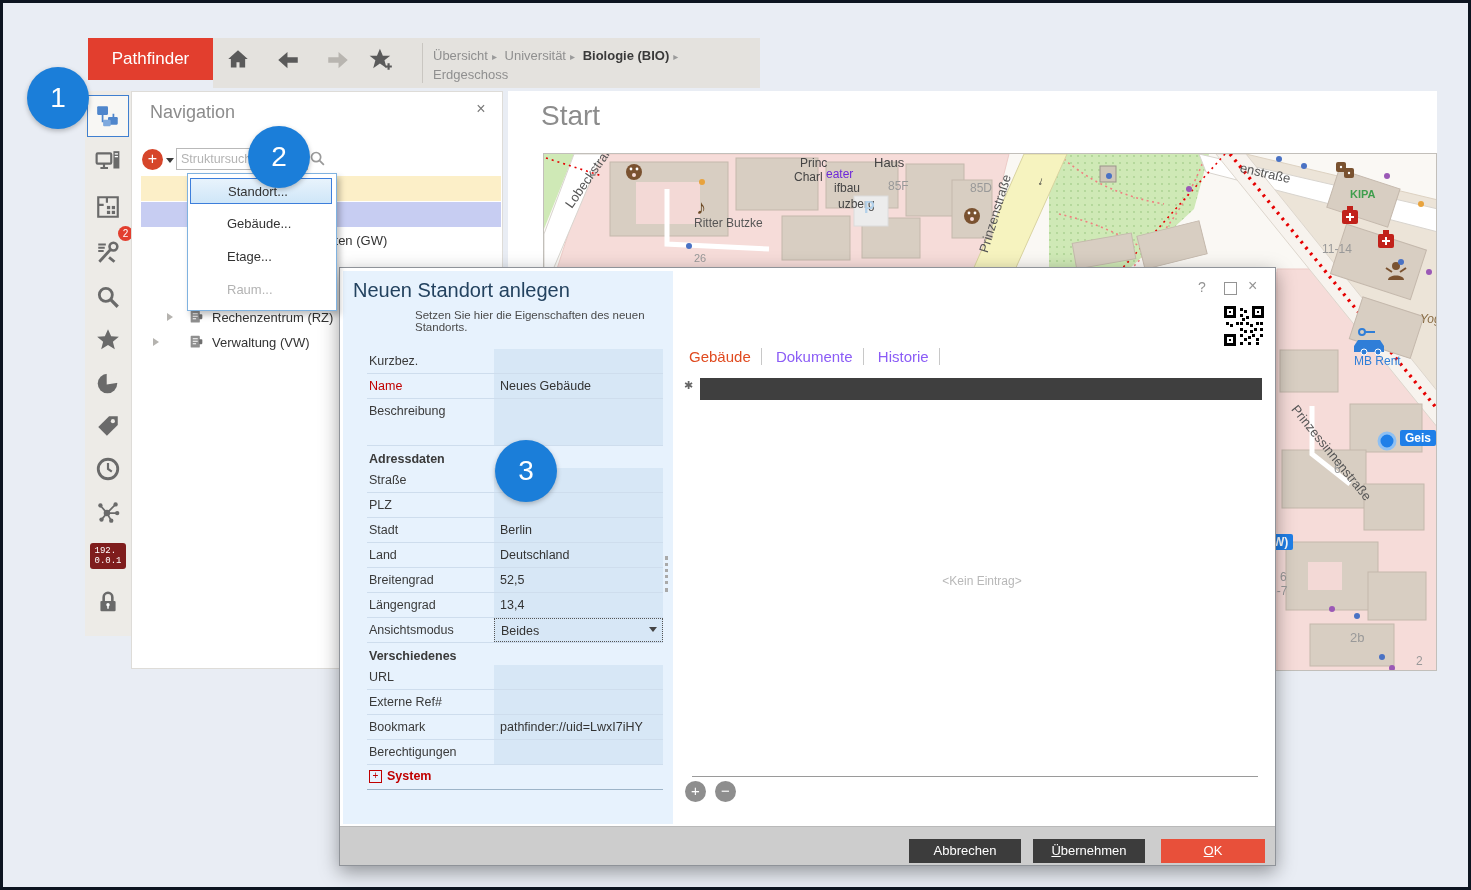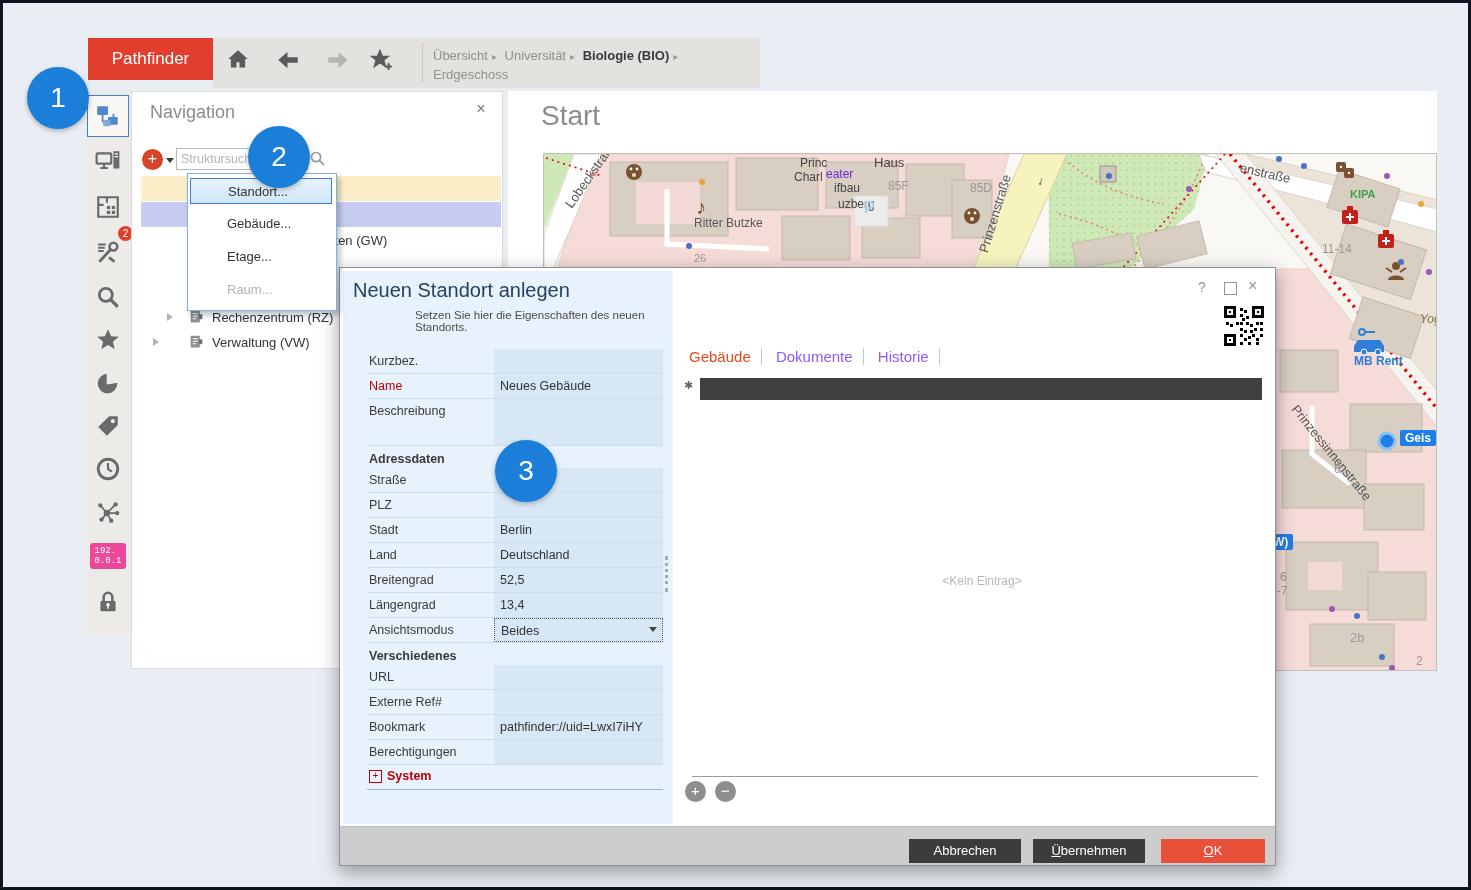--- a/index.html
+++ b/index.html
@@ -14,21 +14,21 @@
   .tsep{left:209px;top:5px;width:1px;height:40px;background:#c9c6c1;}
   .bc{left:220px;top:9px;font-size:13px;color:#8f8f8f;line-height:18px;width:320px;}
   .bc b{color:#3a3a3a;font-weight:bold;}
   .bc .sep{color:#9a9a9a;font-size:10px;padding:0 4px;}
   
   .sidebar{left:82px;top:88px;width:46px;height:545px;background:#edebe7;}
   .tile{position:absolute;left:2px;width:42px;height:42px;display:flex;align-items:center;justify-content:center;}
   .tile.sel{background:#f8f7f4;border:1px solid #3f7fd0;box-sizing:border-box;}
   .badge{position:absolute;right:-4px;top:-5px;width:15px;height:15px;border-radius:50%;
          background:#e23e2e;color:#fff;font-size:10px;display:flex;align-items:center;justify-content:center;}
-  .iptile{background:#ec4899;border-radius:3px;color:#fff;font-family:"Liberation Mono",monospace;
+  .iptile{background:#7f1d1d;border-radius:3px;color:#fff;font-family:"Liberation Mono",monospace;
           font-size:9px;line-height:10px;padding:3px 4px;text-align:left;}
   
   .navpanel{left:128px;top:88px;width:372px;height:578px;background:#fff;border:1px solid #dedcd8;box-sizing:border-box;}
   .navtitle{left:18px;top:10px;font-size:18px;color:#8c8c8c;}
   .navclose{left:340px;top:8px;font-size:16px;color:#7a7a7a;width:18px;text-align:center;}
   .addbtn{left:10px;top:57px;width:21px;height:21px;border-radius:50%;background:#d6452a;color:#fff;
           font-size:16px;line-height:19px;text-align:center;}
   .addcaret{left:34px;top:66px;width:0;height:0;border-left:4px solid transparent;border-right:4px solid transparent;border-top:5px solid #3a3a3a;}
   .searchin{left:44px;top:56px;width:122px;height:20px;border:1px solid #b9b9b9;font-size:12.5px;color:#444;padding:0 4px;font-family:"Liberation Sans",sans-serif;}
   .searchin::placeholder{color:#b3b3b3;}
@@ -407,21 +407,21 @@
       <span class="mlbl" style="left:294px;top:43px;font-size:12px;color:#444">uzberg</span>
       <span class="mlbl" style="left:330px;top:1px;font-size:13px;color:#444">Haus</span>
       <span class="mlbl" style="left:344px;top:25px;font-size:12px;color:#999">85F</span>
       <span class="mlbl" style="left:426px;top:27px;font-size:12px;color:#999">85D</span>
       <span class="mlbl" style="left:320px;top:45px;font-size:16px;font-weight:bold;color:#b3d1ea">P</span>
       <span class="mlbl" style="left:432px;top:96px;font-size:13px;transform:rotate(-73deg);transform-origin:left top">Prinzenstraße</span>
       <span class="mlbl" style="left:698px;top:6px;font-size:13px;transform:rotate(13deg);transform-origin:left top">enstraße</span>
       <span class="mlbl" style="left:806px;top:34px;font-size:11px;font-weight:bold;color:#3f9e4d">KIPA</span>
       <span class="mlbl" style="left:778px;top:88px;font-size:12px;color:#999">11-14</span>
       <span class="mlbl" style="left:876px;top:158px;font-size:12px;font-style:italic;color:#8a6d46">Yog</span>
-      <span class="mlbl" style="left:810px;top:200px;font-size:12px;font-weight:bold;color:#2f7ed8">MB Rent</span>
+      <span class="mlbl" style="left:810px;top:200px;font-size:12px;font-weight:normal;color:#2f7ed8">MB Rent</span>
       <span class="mlbl" style="left:756px;top:248px;font-size:13px;transform:rotate(51deg);transform-origin:left top">Prinzessinnenstraße</span>
       <span class="mlbl mbadge" style="left:856px;top:276px">Geis</span>
       <span class="mlbl mbadge" style="left:724px;top:380px">W)</span>
       <span class="mlbl" style="left:790px;top:308px;font-size:12px;color:#999">6</span>
       <span class="mlbl" style="left:736px;top:416px;font-size:12px;color:#999">6</span>
       <span class="mlbl" style="left:726px;top:430px;font-size:12px;color:#999">6-7</span>
       <span class="mlbl" style="left:806px;top:476px;font-size:13px;color:#999">2b</span>
       <span class="mlbl" style="left:872px;top:500px;font-size:12px;color:#999">2</span>
     </div>
   </div>

